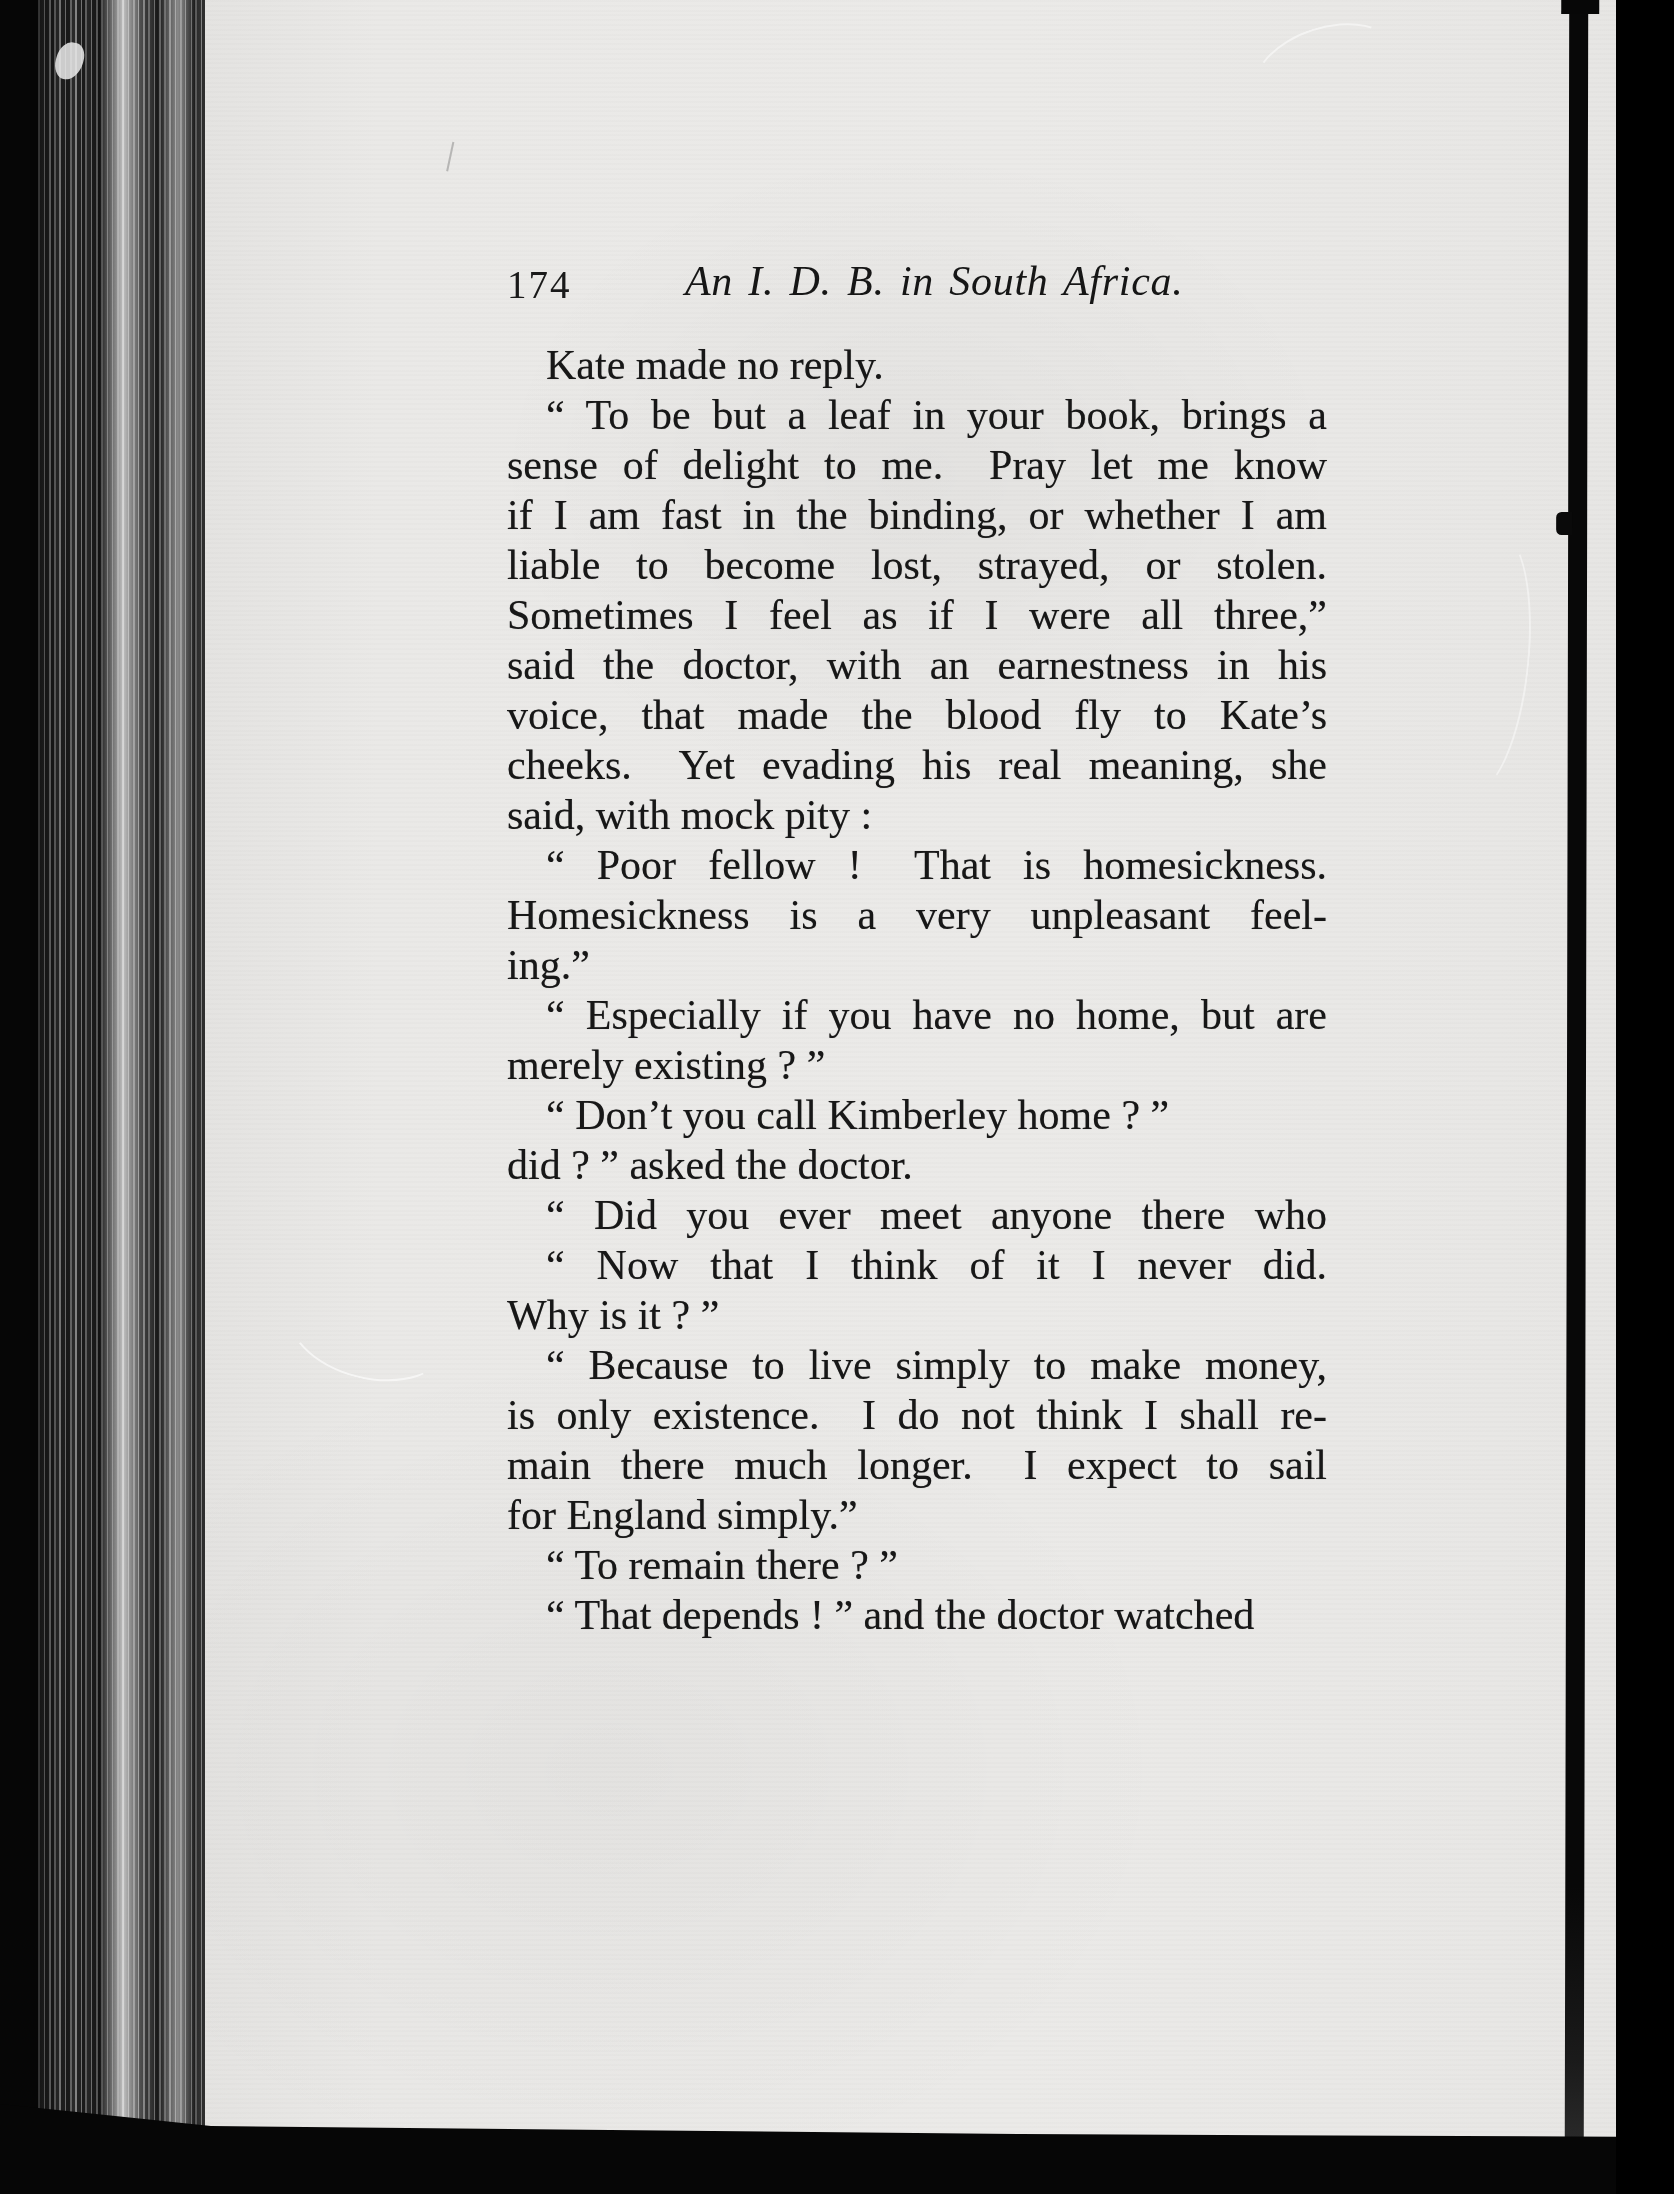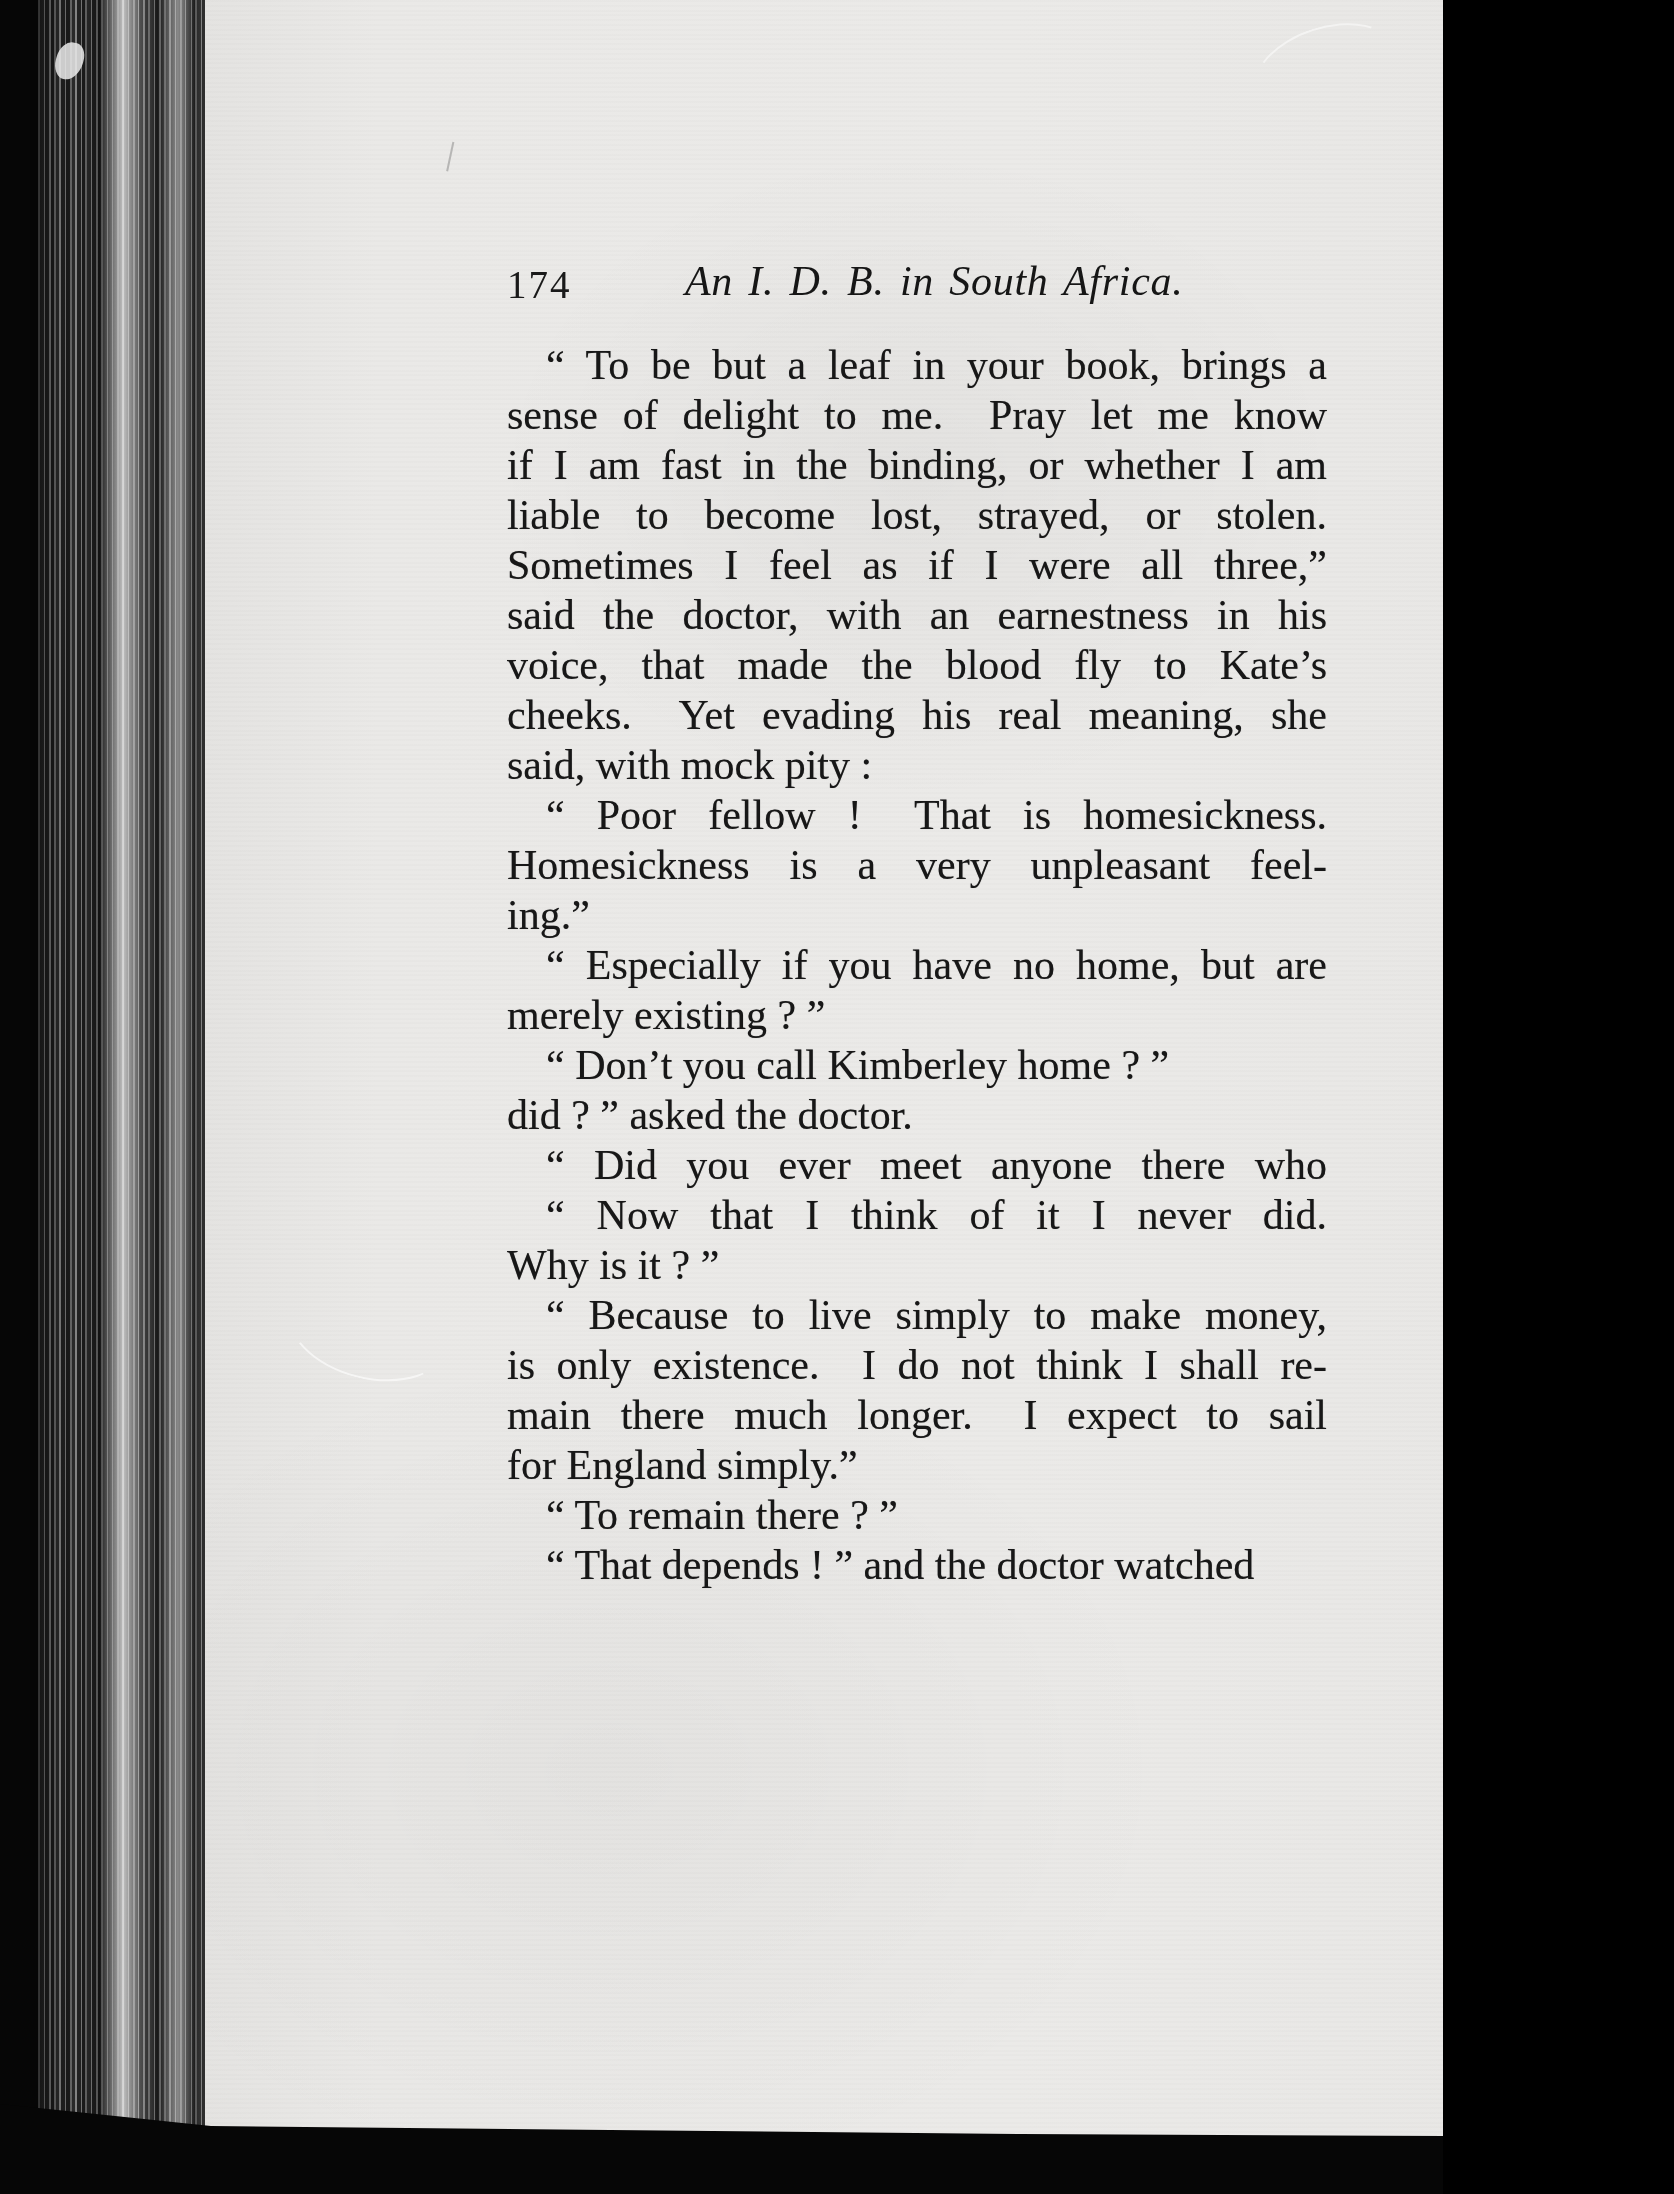--- a/index.html
+++ b/index.html
@@ -1,18 +1,18 @@
 <!DOCTYPE html>
 <html style="font-size:11px"><head>
 <meta charset="utf-8">
 <style>
   html,body{margin:0;padding:0;background:#000;}
   .scan{
     position:relative;
-    width:1443px;height:2194px;
+    width:1616px;height:2194px;
     background:#050505;
     overflow:hidden;
     font-family:"Liberation Serif", serif;
   }
   
   .page{
     position:absolute;left:201px;top:0;width:1473px;height:2137px;
     background:
       repeating-linear-gradient(180deg, rgba(0,0,0,0.012) 0 2px, rgba(255,255,255,0.012) 2px 4.8px),
       radial-gradient(ellipse 613px 476px at 715px 476px, rgba(0,0,0,0.035), rgba(0,0,0,0) 70%),
@@ -121,20 +121,21 @@
   <div class="fiber2"></div>
   <div class="fiber3"></div>
   <div class="mark-faint"></div>
 
   <div class="header">
     <span class="page-num">174</span>
     <span class="title">An I. D. B. in South Africa.</span>
   </div>
 
   <div class="text-block" id="text-block">
+      <div class="line indent endline">Kate made no reply.</div>
       <div class="line indent">“ To be but a leaf in your book, brings a</div>
       <div class="line">sense of delight to me.  Pray let me know</div>
       <div class="line">if I am fast in the binding, or whether I am</div>
       <div class="line">liable to become lost, strayed, or stolen.</div>
       <div class="line">Sometimes I feel as if I were all three,”</div>
       <div class="line">said the doctor, with an earnestness in his</div>
       <div class="line">voice, that made the blood fly to Kate’s</div>
       <div class="line">cheeks.  Yet evading his real meaning, she</div>
       <div class="line endline">said, with mock pity :</div>
       <div class="line indent">“ Poor fellow !  That is homesickness.</div>

